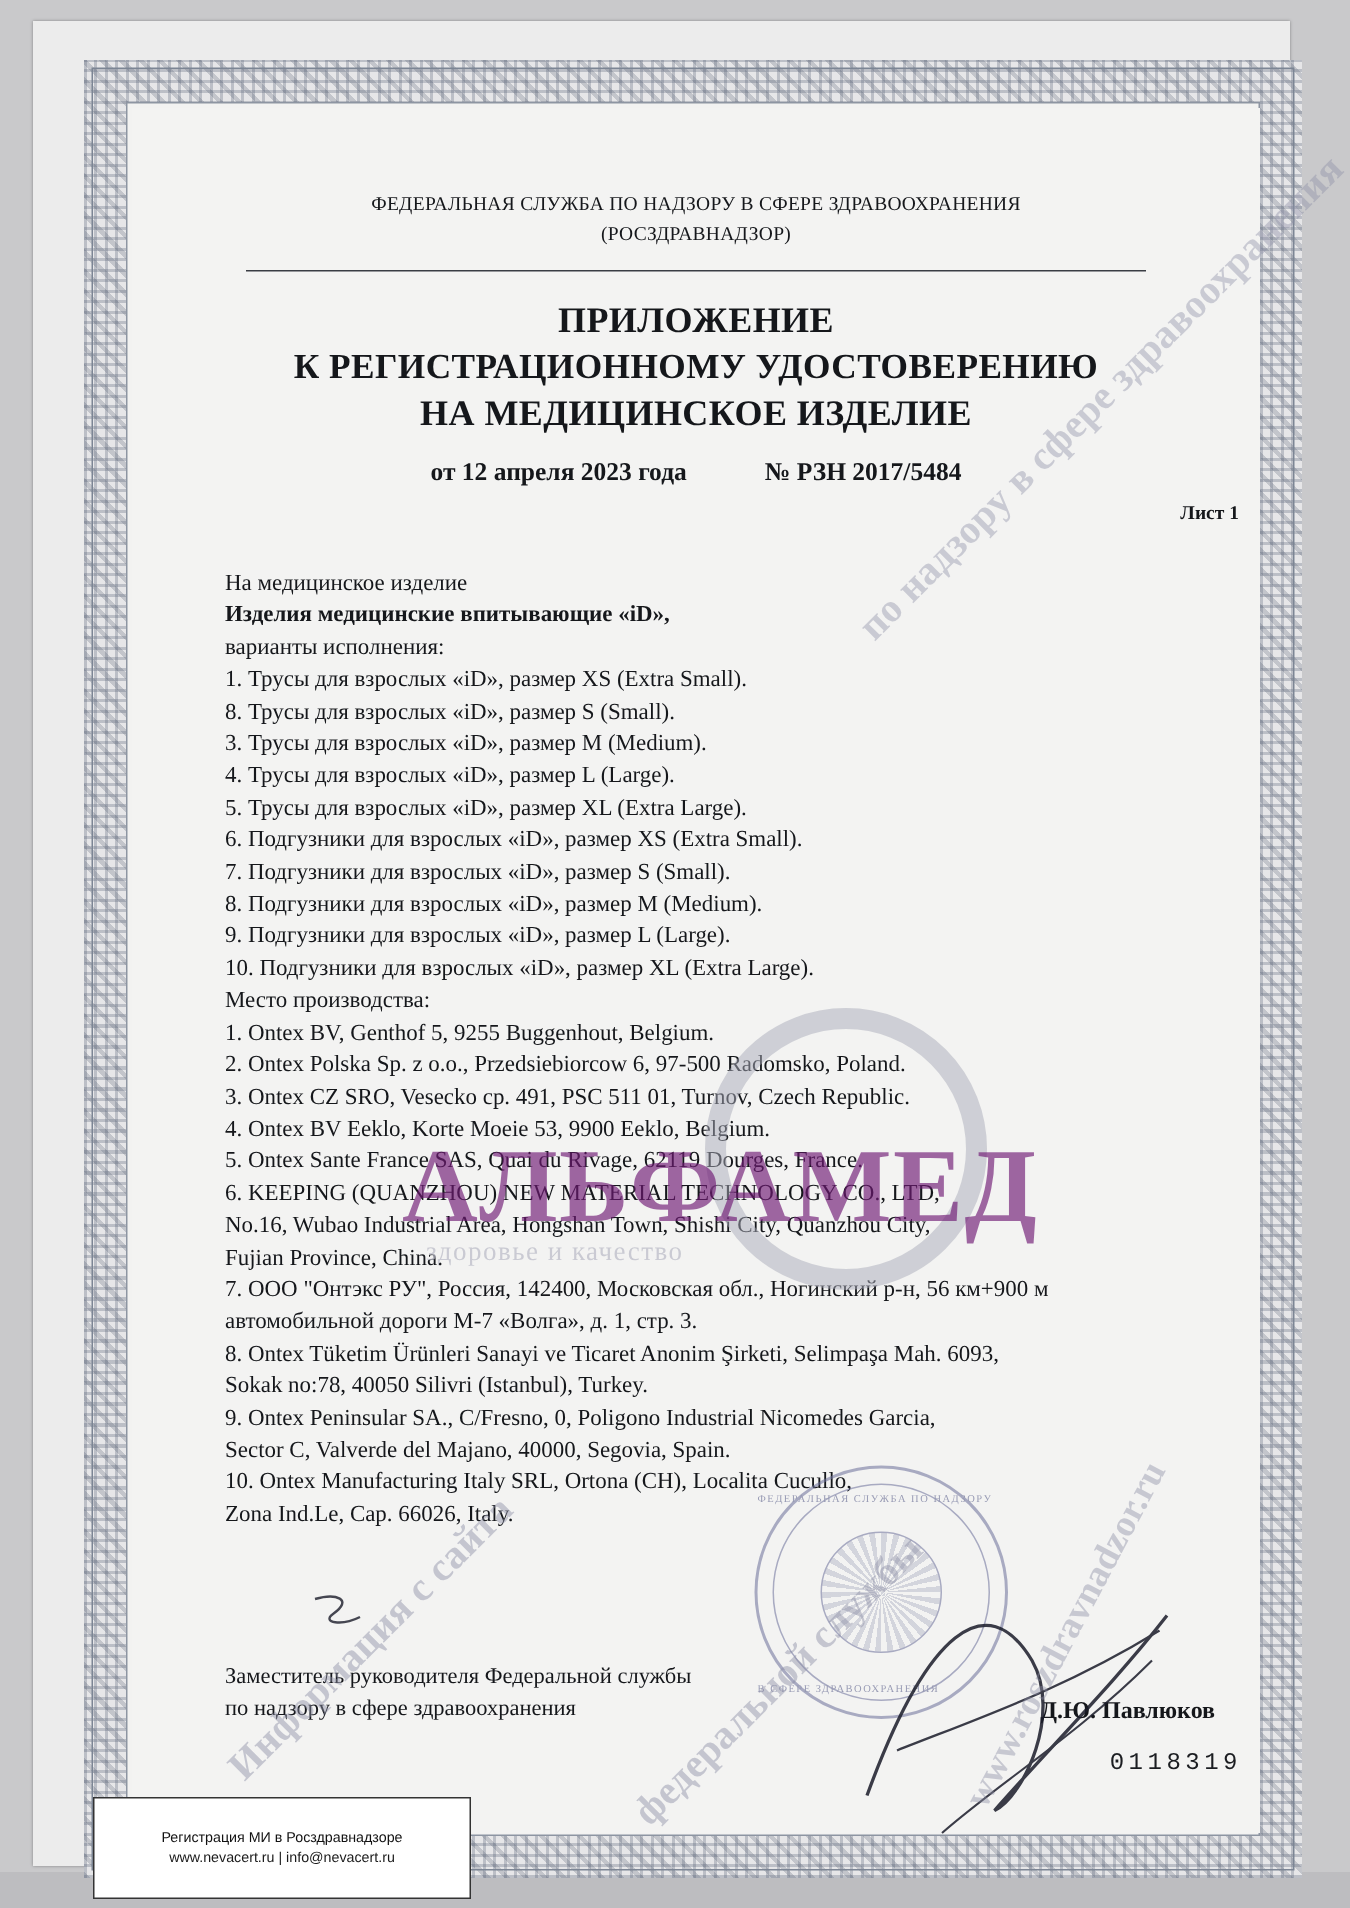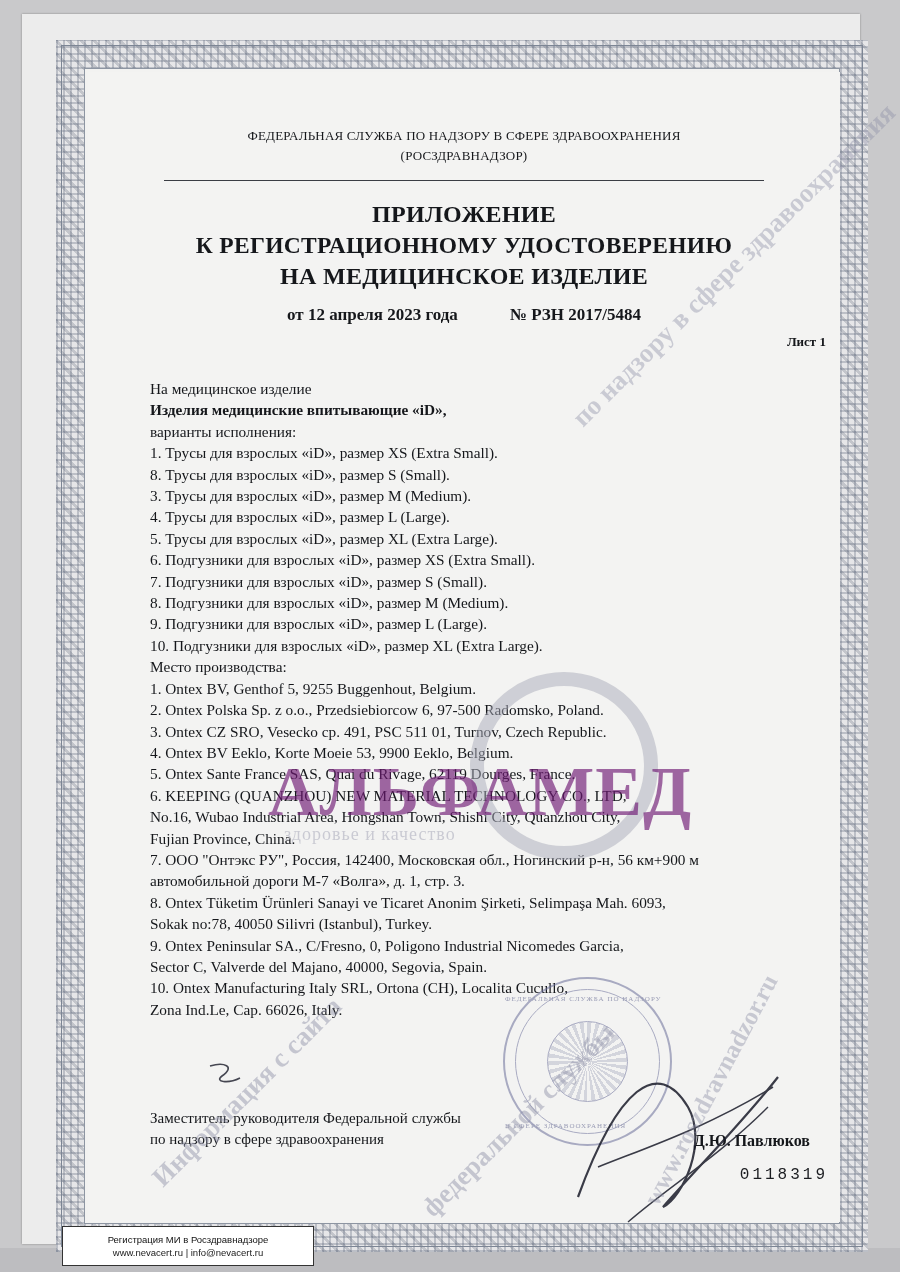--- a/index.html
+++ b/index.html
@@ -239,21 +239,21 @@
   
   .footer{
     position:absolute;
     left:62px; bottom:6px;
     width:240px;
     border:1px solid #333;
     background:#fff;
     font-family:"Liberation Sans", sans-serif;
     font-size:9.5px;
     line-height:13px;
-    padding:6px 5px;
+    padding:20px 5px;
     color:#111;
     z-index:9;
   }
   .footer .l1{text-align:center;}
   .footer .l2{text-align:center;color:#1a1a1a;}
   
   .btmstrip{
     position:absolute;left:0;bottom:0;width:900px;height:24px;
     background:#bdbdc0;
   }

